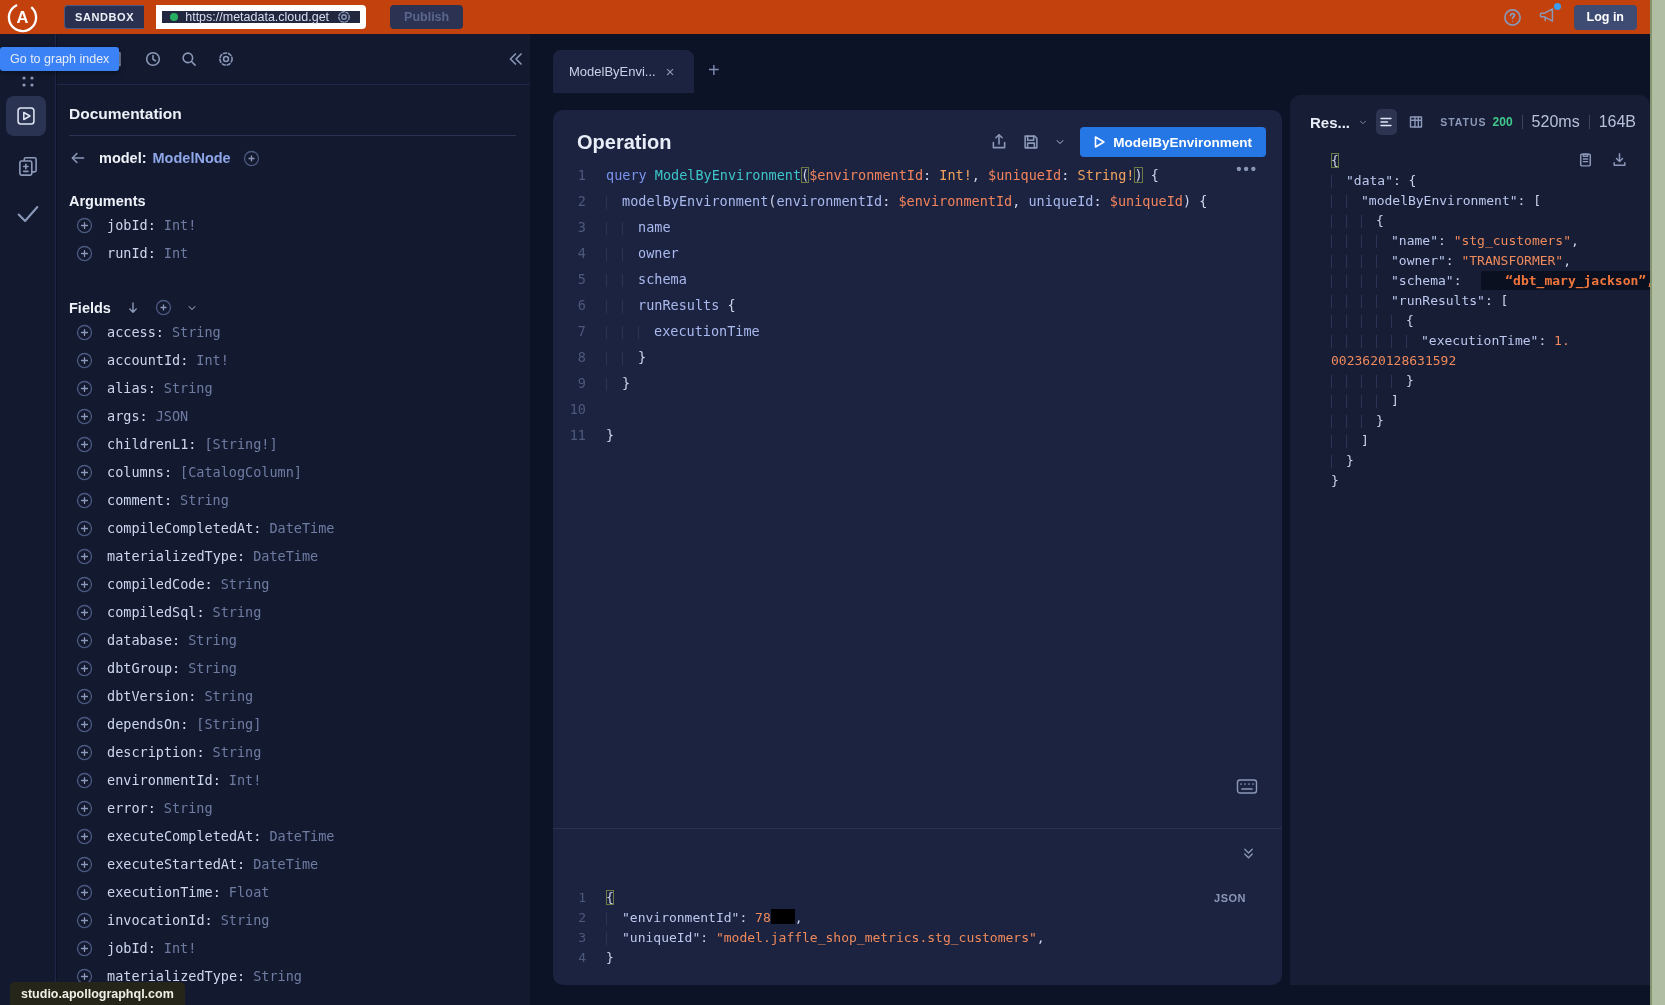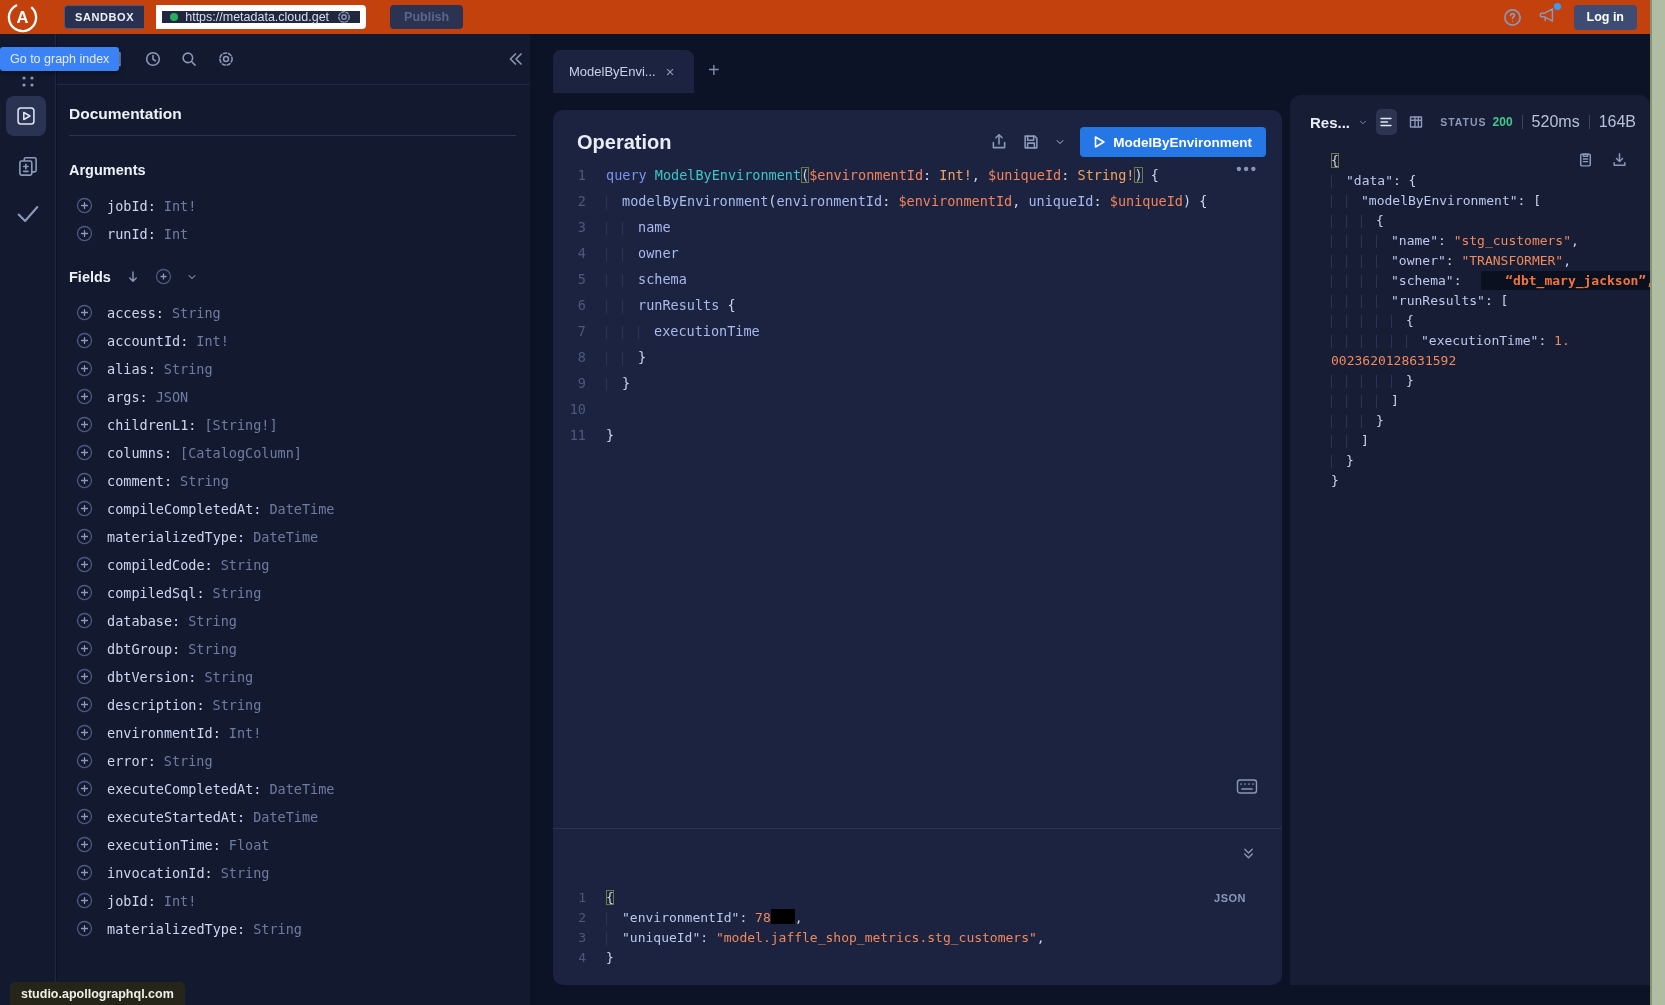--- a/index.html
+++ b/index.html
@@ -32,21 +32,21 @@
   .doc-toolbar { height:51px; border-bottom:1px solid #1f2746; position:relative; }
   .doc-toolbar .ti { position:absolute; top:16px; }
   .doc-body { padding:20px 14px 0 12px; }
   .doc-title { font-size:15.5px; font-weight:bold; color:#eef1f8; }
   .doc-divider { margin-top:12px; border-top:1px solid #2a3352; }
   .type-row { display:flex; align-items:center; gap:12px; margin-top:13px; }
   .type-kw { font-size:14.5px; font-weight:bold; color:#eef1f8; }
   .type-name { font-size:14.5px; font-weight:bold; color:#8fa6e8; margin-left:-6px; }
   .sec-title { font-size:14.5px; font-weight:bold; color:#eef1f8; margin-top:26px; display:flex; align-items:center; gap:14px; }
   .doc-list { margin-top:8px; }
-  .doc-item { height:28px; display:flex; align-items:flex-end; gap:14px; padding-left:7px; font-family:"DejaVu Sans Mono", monospace; font-size:13.5px; }
+  .doc-item { height:28px; display:flex; align-items:flex-start; gap:14px; padding-left:7px; font-family:"DejaVu Sans Mono", monospace; font-size:13.5px; }
   .dn { color:#cdd6ee; }
   .dt { color:#6f7ca2; margin-left:-6px; }
   .cplus { flex:0 0 auto; }
 
   
   .center { position:absolute; left:530px; top:34px; width:760px; height:971px; }
   .tab { position:absolute; left:23px; top:16px; width:141px; height:43px; background:#1c2340; border-radius:8px 8px 0 0; display:flex; align-items:center; padding:0 12px 0 16px; gap:10px; }
   .tab-label { font-size:13px; color:#c9d1e8; white-space:nowrap; }
   .newtab { position:absolute; left:178px; top:26px; font-size:20px; color:#7d8bb0; line-height:20px; }
 
@@ -200,20 +200,32 @@
           <circle cx="8" cy="8" r="5.4" stroke-dasharray="2.7 1.8"></circle>
         </svg>
       <svg class="ic ti" style="left:450px" width="18" height="18" viewBox="0 0 16 16">
           <path d="M7.5 3.5L3 8l4.5 4.5"></path>
           <path d="M12.5 3.5L8 8l4.5 4.5"></path>
         </svg>
     </div>
     <div class="doc-body">
       <div class="doc-title">Documentation</div>
       <div class="doc-divider"></div>
+      <div class="type-row">
+        <svg class="ic" width="18" height="18" viewBox="0 0 16 16">
+            <path d="M13 8H3.2"></path>
+            <path d="M7 4L3 8l4 4"></path>
+          </svg>
+        <span class="type-kw">model:</span>
+        <span class="type-name">ModelNode</span>
+        <svg width="17" height="17" viewBox="0 0 16 16">
+            <circle cx="8" cy="8" r="6.6" fill="none" stroke="#4d5a80" stroke-width="1.2"></circle>
+            <path d="M8 5.2v5.6M5.2 8h5.6" stroke="#8d99bb" stroke-width="1.2"></path>
+          </svg>
+      </div>
       <div class="sec-title">
           <span>Arguments</span>
         </div>
       <div class="doc-list">
           <div class="doc-item">
             <svg class="cplus" width="17" height="17" viewBox="0 0 16 16">
               <circle cx="8" cy="8" r="6.6" fill="none" stroke="#4d5a80" stroke-width="1.2"></circle>
               <path d="M8 5.2v5.6M5.2 8h5.6" stroke="#8d99bb" stroke-width="1.2" stroke-linecap="round"></path>
             </svg>
             <span class="dn">jobId:</span>
@@ -346,20 +358,28 @@
             <span class="dn">dbtGroup:</span>
             <span class="dt">String</span>
           </div>
           <div class="doc-item">
             <svg class="cplus" width="17" height="17" viewBox="0 0 16 16">
               <circle cx="8" cy="8" r="6.6" fill="none" stroke="#4d5a80" stroke-width="1.2"></circle>
               <path d="M8 5.2v5.6M5.2 8h5.6" stroke="#8d99bb" stroke-width="1.2" stroke-linecap="round"></path>
             </svg>
             <span class="dn">dbtVersion:</span>
             <span class="dt">String</span>
+          </div>
+          <div class="doc-item">
+            <svg class="cplus" width="17" height="17" viewBox="0 0 16 16">
+              <circle cx="8" cy="8" r="6.6" fill="none" stroke="#4d5a80" stroke-width="1.2"></circle>
+              <path d="M8 5.2v5.6M5.2 8h5.6" stroke="#8d99bb" stroke-width="1.2" stroke-linecap="round"></path>
+            </svg>
+            <span class="dn">dependsOn:</span>
+            <span class="dt">[String]</span>
           </div>
           <div class="doc-item">
             <svg class="cplus" width="17" height="17" viewBox="0 0 16 16">
               <circle cx="8" cy="8" r="6.6" fill="none" stroke="#4d5a80" stroke-width="1.2"></circle>
               <path d="M8 5.2v5.6M5.2 8h5.6" stroke="#8d99bb" stroke-width="1.2" stroke-linecap="round"></path>
             </svg>
             <span class="dn">description:</span>
             <span class="dt">String</span>
           </div>
           <div class="doc-item">

